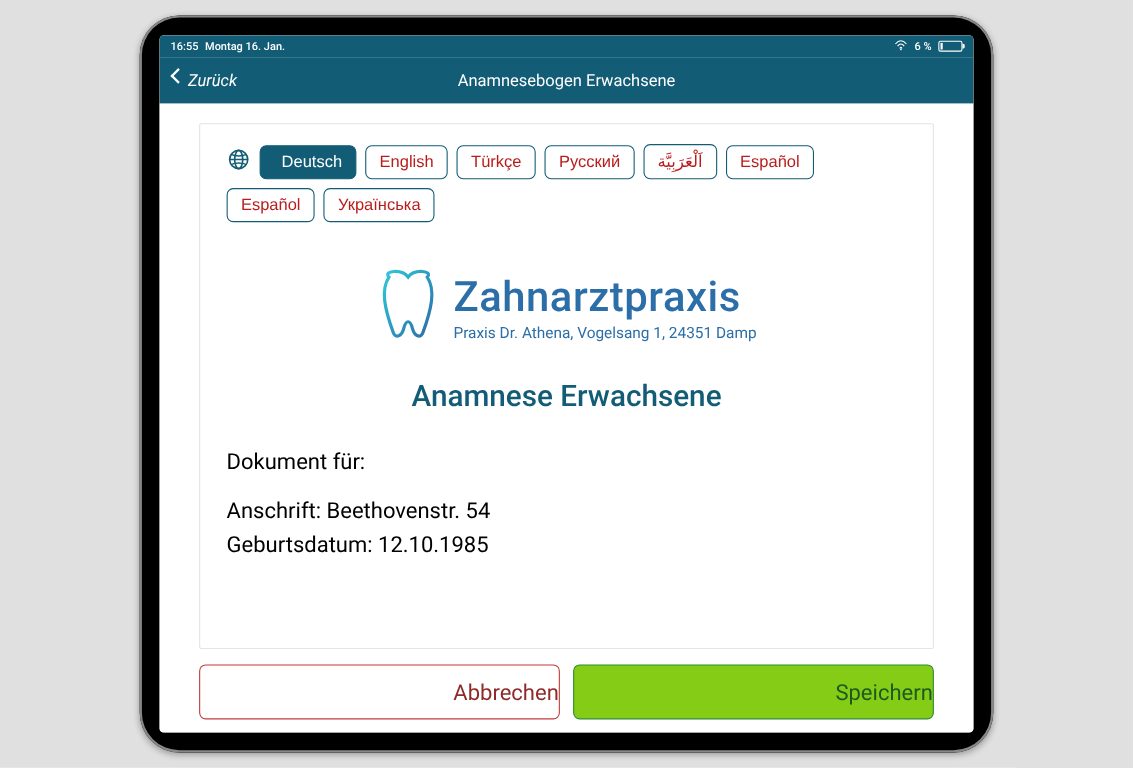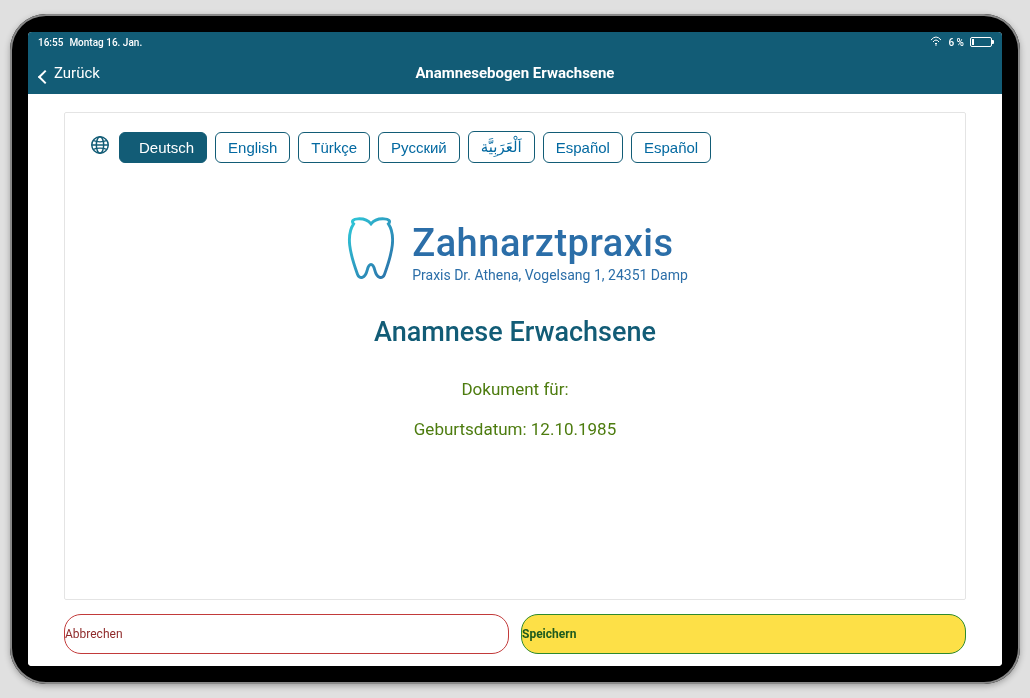--- a/index.html
+++ b/index.html
@@ -6,21 +6,21 @@
     body {
       background: #e0e0e0;
       font-family: -apple-system, BlinkMacSystemFont, "Segoe UI", Roboto, Helvetica, Arial, sans-serif;
       width: 1030px;
       height: 698px;
       display: flex;
       align-items: center;
       justify-content: center;
     }
     .tablet-frame {
-      width: 1010px;
+      width: 776px;
       height: 670px;
       background: #000;
       border-radius: 36px;
       padding: 18px;
       box-shadow: 0 2px 6px rgba(0,0,0,0.3), inset 0 0 0 2px #888;
     }
     .screen {
       width: 100%;
       height: 100%;
       background: #fff;
@@ -71,38 +71,39 @@
       background: #125c76;
       color: #fff;
       height: 42px;
       display: flex;
       align-items: center;
       position: relative;
       padding: 0 12px;
     }
     .back-btn {
       display: flex;
-      align-items: flex-end;
+      align-items: flex-start;
       gap: 4px;
       font-size: 15px;
       cursor: pointer;
+      font-style: italic;
     }
     .chevron-left {
       width: 10px;
       height: 10px;
       border-left: 2px solid #fff;
       border-bottom: 2px solid #fff;
       transform: rotate(45deg);
     }
     .nav-title {
       position: absolute;
       left: 50%;
       transform: translateX(-50%);
       font-size: 15px;
-      font-weight: 700;
+      font-weight: 400;
     }
     .content-area {
       flex: 1;
       background: #fff;
       padding: 18px 36px 12px 36px;
       display: flex;
       flex-direction: column;
       overflow: hidden;
     }
     .card {
@@ -120,37 +121,37 @@
       flex-wrap: wrap;
     }
     .globe-icon {
       width: 22px;
       height: 22px;
       flex-shrink: 0;
     }
     .lang-btn {
       border: 1px solid #125c76;
       background: #fff;
-      color: #0369a1;
+      color: #b91c1c;
       padding: 6px 12px;
       border-radius: 6px;
       font-size: 15px;
       cursor: pointer;
     }
     .lang-btn.active {
       background: #125c76;
       color: #fff;
       padding-left: 19px;
     }
     .logo-block {
       display: flex;
       align-items: center;
       justify-content: center;
       gap: 12px;
-      margin-top: 51px;
+      margin-top: 40px;
     }
     .tooth-icon { width: 58px; height: 72px; }
     .logo-text-block { text-align: left; }
     .logo-title {
       font-size: 38px;
       font-weight: 500;
       color: #2b6ea8;
       letter-spacing: 0.5px;
     }
     .logo-sub {
@@ -161,50 +162,48 @@
     }
     .doc-title {
       text-align: center;
       font-size: 27px;
       color: #125c76;
       margin-top: 26px;
       font-weight: 500;
     }
     .info-block {
       margin-top: 28px;
-      font-size: 17px;
-      color: #4d7c0f;
+      font-size: 20px;
+      color: #000000;
       line-height: 1.55;
-      text-align: center;
     }
     .info-label { margin-bottom: 14px; }
     .footer-btns {
       display: flex;
       gap: 12px;
       margin-top: 14px;
     }
     .footer-btn {
       flex: 1;
-      text-align: left;
+      text-align: right;
       padding: 12px 0;
       border: 1px solid;
-      border-radius: 17px;
-      font-size: 12px;
+      border-radius: 6px;
+      font-size: 20px;
       cursor: pointer;
       background: #fff;
     }
     .btn-cancel, .btn-reset {
       border-color: #c23a3a;
       color: #8f2a2a;
     }
     .btn-save {
-      background: #fde047;
+      background: #84cc16;
       border-color: #2e8a2e;
       color: #1e5a1e;
-      font-weight: bold;
     }
   </style>
 </head>
 <body>
 
 <div class="tablet-frame">
   <div class="screen">
 
     <div class="status-bar">
       <div class="status-left">
@@ -245,20 +244,21 @@
               <path d="M4 7 Q12 10 20 7 M4 17 Q12 14 20 17" fill="none" stroke="#125c76" stroke-width="1.4"></path>
             </svg>
           </span>
           <button class="lang-btn active">Deutsch</button>
           <button class="lang-btn">English</button>
           <button class="lang-btn">Türkçe</button>
           <button class="lang-btn">Русский</button>
           <button class="lang-btn">اَلْعَرَبِيَّة</button>
           <button class="lang-btn">Español</button>
           <button class="lang-btn">Español</button>
+          <button class="lang-btn">Українська</button>
         </div>
 
         <div class="logo-block">
           <span>
             <svg class="tooth-icon" viewBox="0 0 60 74">
               <path d="M12 10 C 6 4, 24 2, 30 10 C 36 2, 54 4, 48 10 C 56 22, 52 40, 44 62 C 42 68, 36 66, 34 58 C 32 50, 28 50, 26 58 C 24 66, 18 68, 16 62 C 8 40, 4 22, 12 10 Z" fill="none" stroke="url(#g1)" stroke-width="3"></path>
               <defs>
                 <linearGradient id="g1" x1="0" y1="0" x2="1" y2="1">
                   <stop offset="0%" stop-color="#2fc8d8"></stop>
                   <stop offset="100%" stop-color="#2b6ea8"></stop>
@@ -269,20 +269,21 @@
           <div class="logo-text-block">
             <div class="logo-title">Zahnarztpraxis</div>
             <div class="logo-sub">Praxis Dr. Athena, Vogelsang 1, 24351 Damp</div>
           </div>
         </div>
 
         <div class="doc-title">Anamnese Erwachsene</div>
 
         <div class="info-block">
           <div class="info-label">Dokument für:</div>
+          <div>Anschrift: Beethovenstr. 54</div>
           <div>Geburtsdatum: 12.10.1985</div>
         </div>
 
       </div>
 
       <div class="footer-btns">
         <div class="footer-btn btn-cancel">Abbrechen</div>
         <div class="footer-btn btn-save">Speichern</div>
       </div>
     </div>

